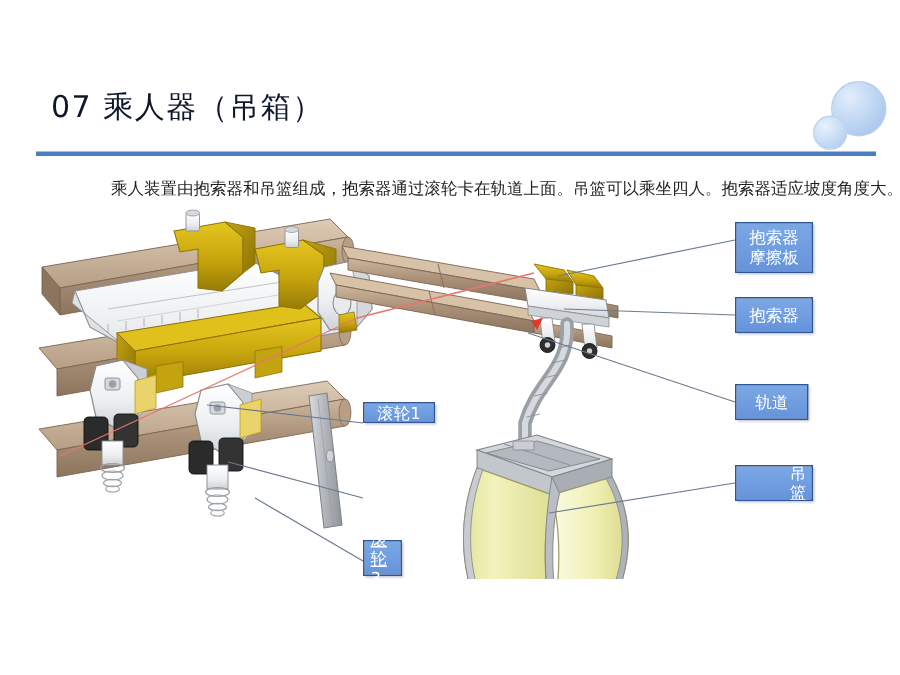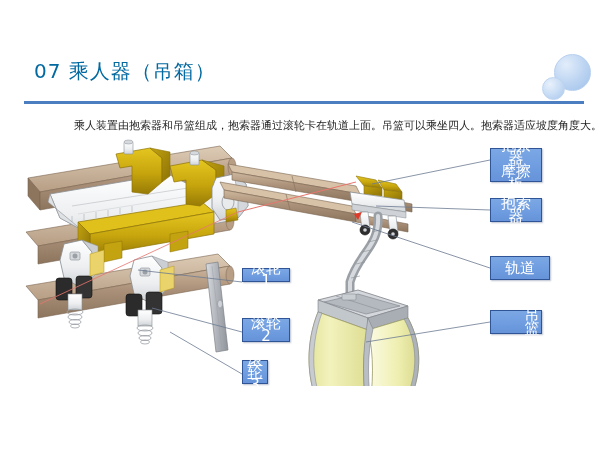--- a/index.html
+++ b/index.html
@@ -22,21 +22,21 @@
     background: #ffffff;
   }
 
   
   .page-title {
     position: absolute;
     left: 34px;
     top: 58px;
     font-size: 20px;
     letter-spacing: 1px;
-    color: #0369a1;
+    color: #0f172a;
     white-space: nowrap;
   }
 
   .title-rule {
     position: absolute;
     left: 24px;
     top: 101px;
     width: 560px;
     height: 2.5px;
     background: #4a7ec0;
@@ -86,35 +86,35 @@
     height: 250px;
   }
   .illustration svg { display: block; }
 
   
   .callout {
     position: absolute;
     background: linear-gradient(180deg, #7ba7e4 0%, #6f9de0 55%, #6693d9 100%);
     border: 1.4px solid #2f5597;
     color: #ffffff;
-    font-size: 15px;
+    font-size: 11px;
     line-height: 13px;
-    text-align: center;
+    text-align: left;
     display: flex;
     align-items: center;
     justify-content: center;
     box-sizing: border-box;
     box-shadow: 1px 1px 1.5px rgba(60,80,120,0.35);
     padding: 2px 4px;
     white-space: pre-line;
   }
 
   #callout-friction-plate { left: 490px; top: 148px; width: 52px; height: 34px; }
   #callout-grip           { left: 490px; top: 198px; width: 52px; height: 24px; }
-  #callout-track          { left: 490px; top: 256px; width: 60px; height: 24px; }
+  #callout-track          { left: 490px; top: 256px; width: 49px; height: 24px; }
   #callout-cabin          { left: 490px; top: 310px; width: 52px; height: 24px; padding-left: 36px; }
 
   #callout-roller-1 { left: 242px; top: 268px; width: 48px; height: 14px; }
   #callout-roller-2 { left: 242px; top: 318px; width: 48px; height: 24px; }
   #callout-roller-3 { left: 242px; top: 360px; width: 26px; height: 24px; text-decoration: underline; }
 </style>
 </head>
 <body>
 
 <div class="slide">
@@ -365,17 +365,16 @@
 摩擦板</div>
 
   <div class="callout" id="callout-grip">抱索器</div>
 
   <div class="callout" id="callout-track">轨道</div>
 
   <div class="callout" id="callout-cabin">吊篮</div>
 
   <div class="callout" id="callout-roller-1">滚轮1</div>
 
-  <div class="callout" id="callout-roller-2">滚轮2</div>
 
   <div class="callout" id="callout-roller-3">滚轮3</div>
 
 </div>
 
 </body></html>

